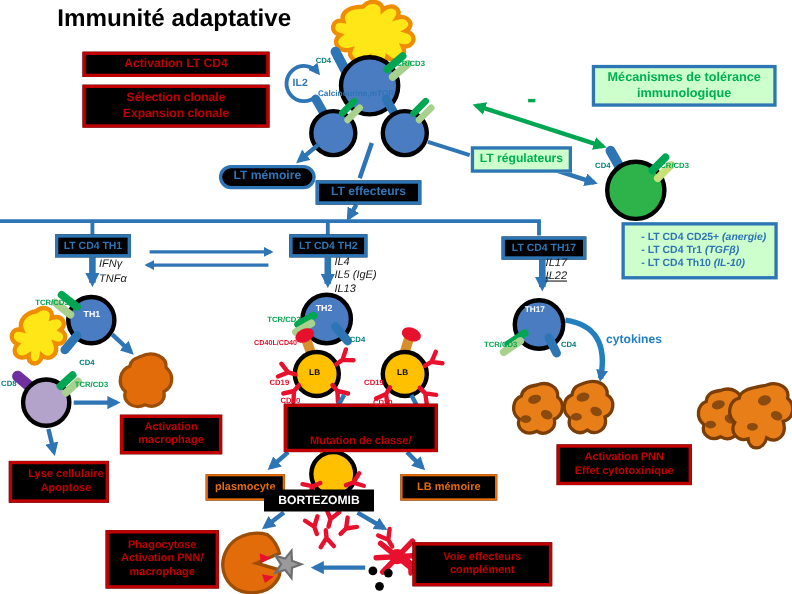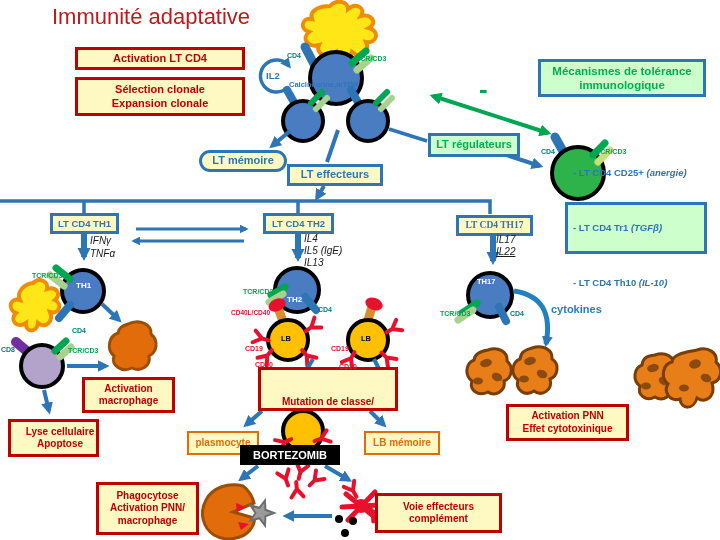--- a/index.html
+++ b/index.html
@@ -1,28 +1,28 @@
 <!DOCTYPE html>
 <html><head>
 <meta charset="utf-8">
 <style>
   html,body{margin:0;padding:0;background:#fff;}
   .canvas{position:relative;width:720px;height:540px;background:#fff;overflow:hidden;
           font-family:"Liberation Sans",sans-serif;}
   .canvas svg{position:absolute;left:0;top:0;z-index:1;}
-  .title{position:absolute;left:52px;top:4px;font-size:22px;font-weight:normal;color:#b91c1c;z-index:2;}
+  .title{position:absolute;left:52px;top:4px;font-size:22px;font-weight:bold;color:#000000;z-index:2;}
   .box{position:absolute;display:flex;flex-direction:column;align-items:center;justify-content:center;
-       text-align:center;font-weight:bold;background:#fef9c3;box-sizing:border-box;line-height:1.25;z-index:2;}
+       text-align:center;font-weight:bold;background:#000000;box-sizing:border-box;line-height:1.25;z-index:2;}
   .red{border:3px solid #C00000;color:#C00000;}
   .blue{border:3px solid #2E75B6;color:#2E75B6;}
   .greenbox{border:3px solid #2E75B6;background:#CCFFCC;color:#00B050;}
   .orangebox{border:2px solid #E36C0A;color:#E36C0A;}
   .blackbar{position:absolute;background:#000;color:#fff;font-weight:bold;display:flex;
             align-items:center;justify-content:center;z-index:3;}
-  .listbox{align-items:flex-start;padding-left:5px;color:#2E75B6;font-size:9.5px;text-align:left;gap:43px;}
+  .listbox{align-items:flex-start;padding-left:15px;color:#2E75B6;font-size:9.5px;text-align:left;}
   .listbox .em{font-style:italic;}
   .lbl{position:absolute;white-space:nowrap;font-weight:bold;z-index:2;}
   .teal{color:#00807E;}
   .grn{color:#00A651;}
   .redtxt{color:#E8112D;}
   .bluetxt{color:#2E75B6;}
   .white{color:#fff;}
   .ital{font-style:italic;font-weight:normal;color:#1a1a1a;}
 </style>
 </head>
@@ -214,23 +214,23 @@
   <div><span>- LT CD4 CD25+ </span><span class="em">(anergie)</span></div>
   <div><span>- LT CD4 Tr1 </span><span class="em">(TGFβ)</span></div>
   <div><span>- LT CD4 Th10 </span><span class="em">(IL-10)</span></div>
 </div>
 
 <div class="box blue" style="left:199px;top:150px;width:88px;height:22px;font-size:11px;border-radius:11px;">LT mémoire</div>
 <div class="box blue" style="left:287px;top:164px;width:96px;height:22px;font-size:11px;">LT effecteurs</div>
 
 <div class="box blue" style="left:50px;top:213px;width:69px;height:21px;font-size:9.5px;">LT CD4 TH1</div>
 <div class="box blue" style="left:263px;top:213px;width:71px;height:21px;font-size:9.5px;">LT CD4 TH2</div>
-<div class="box blue" style="left:456px;top:215px;width:77px;height:21px;font-size:9.5px;font-family:Liberation Serif, serif;">LT CD4 TH17</div>
-
-<div class="box red" style="left:82px;top:377px;width:93px;height:36px;font-size:10px;">
+<div class="box blue" style="left:456px;top:215px;width:77px;height:21px;font-size:9.5px;">LT CD4 TH17</div>
+
+<div class="box red" style="left:109px;top:377px;width:93px;height:36px;font-size:10px;">
   <div>Activation</div>
   <div>macrophage</div>
 </div>
 <div class="box red" style="left:8px;top:419px;width:91px;height:38px;font-size:10px;padding-left:13px;">
   <div>Lyse cellulaire</div>
   <div>Apoptose</div>
 </div>
 <div class="box red" style="left:96px;top:482px;width:103px;height:53px;font-size:10px;">
   <div>Phagocytose</div>
   <div>Activation PNN/</div>
@@ -239,21 +239,21 @@
 <div class="box red" style="left:375px;top:493px;width:127px;height:40px;font-size:10px;">
   <div>Voie effecteurs</div>
   <div>complément</div>
 </div>
 <div class="box orangebox" style="left:187px;top:431px;width:72px;height:24px;font-size:10px;">plasmocyte</div>
 
 <div class="box red" style="left:506px;top:404px;width:123px;height:37px;font-size:10px;">
   <div>Activation PNN</div>
   <div>Effet cytotoxinique</div>
 </div>
-<div class="box orangebox" style="left:364px;top:431px;width:76px;height:24px;font-size:10px;">LB mémoire</div>
+<div class="box orangebox" style="left:364px;top:431px;width:88px;height:24px;font-size:10px;">LB mémoire</div>
 <div class="box red" style="left:258px;top:367px;width:140px;height:44px;">
   <div style="position:absolute;top:26px;width:100%;font-size:10px;color:#C00000;">Mutation de classe/</div>
 </div>
 <div class="blackbar" style="left:240px;top:445px;width:100px;height:20px;font-size:11px;z-index:3;">BORTEZOMIB</div>
 
 <div class="lbl teal" style="left:287px;top:52px;font-size:7px;">CD4</div>
 <div class="lbl grn" style="left:356px;top:55px;font-size:7px;">TCR/CD3</div>
 <div class="lbl bluetxt" style="left:266px;top:70px;font-size:9.5px;">IL2</div>
 <div class="lbl bluetxt" style="left:289px;top:80px;font-size:7.5px;">Calcineurine,mTOR</div>
 <div class="lbl grn" style="left:479px;top:74px;font-size:26px;">-</div>
@@ -267,21 +267,21 @@
 <div class="lbl ital" style="left:304px;top:257px;font-size:10px;">IL13</div>
 <div class="lbl ital" style="left:496px;top:234px;font-size:10px;">IL17</div>
 <div class="lbl ital" style="left:496px;top:246px;font-size:10px;text-decoration:underline;">IL22</div>
 
 <div class="lbl white" style="left:76px;top:281px;font-size:8px;">TH1</div>
 <div class="lbl grn" style="left:32px;top:272px;font-size:7px;">TCR/CD3</div>
 <div class="lbl teal" style="left:72px;top:327px;font-size:7px;">CD4</div>
 <div class="lbl teal" style="left:1px;top:346px;font-size:7px;">CD8</div>
 <div class="lbl grn" style="left:68px;top:347px;font-size:7px;">TCR/CD3</div>
 
-<div class="lbl white" style="left:287px;top:276px;font-size:8px;margin-top:19px;">TH2</div>
+<div class="lbl white" style="left:287px;top:276px;font-size:8px;">TH2</div>
 <div class="lbl grn" style="left:243px;top:288px;font-size:7px;">TCR/CD3</div>
 <div class="lbl teal" style="left:318px;top:306px;font-size:7px;">CD4</div>
 <div class="lbl redtxt" style="left:231px;top:309px;font-size:6.5px;">CD40L/CD40</div>
 <div class="lbl" style="left:281px;top:334px;font-size:7.5px;color:#000;">LB</div>
 <div class="lbl redtxt" style="left:245px;top:345px;font-size:7px;">CD19</div>
 <div class="lbl redtxt" style="left:255px;top:361px;font-size:7px;">CD20</div>
 <div class="lbl" style="left:361px;top:334px;font-size:7.5px;color:#000;">LB</div>
 <div class="lbl redtxt" style="left:331px;top:345px;font-size:7px;">CD19</div>
 <div class="lbl redtxt" style="left:339px;top:363px;font-size:7px;">CD20</div>
 

